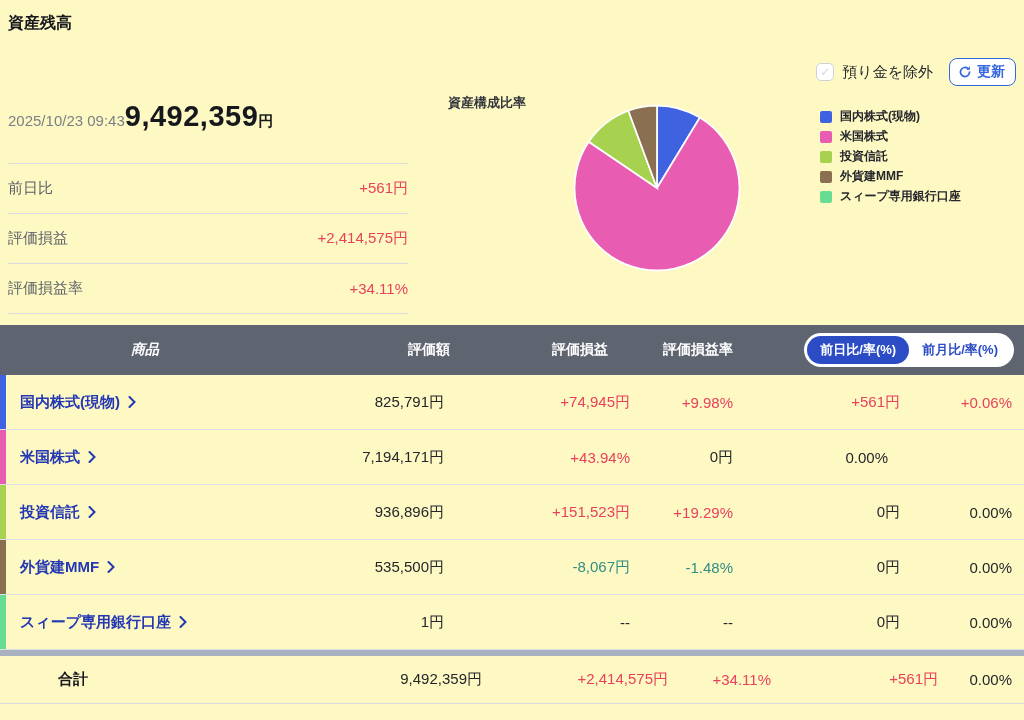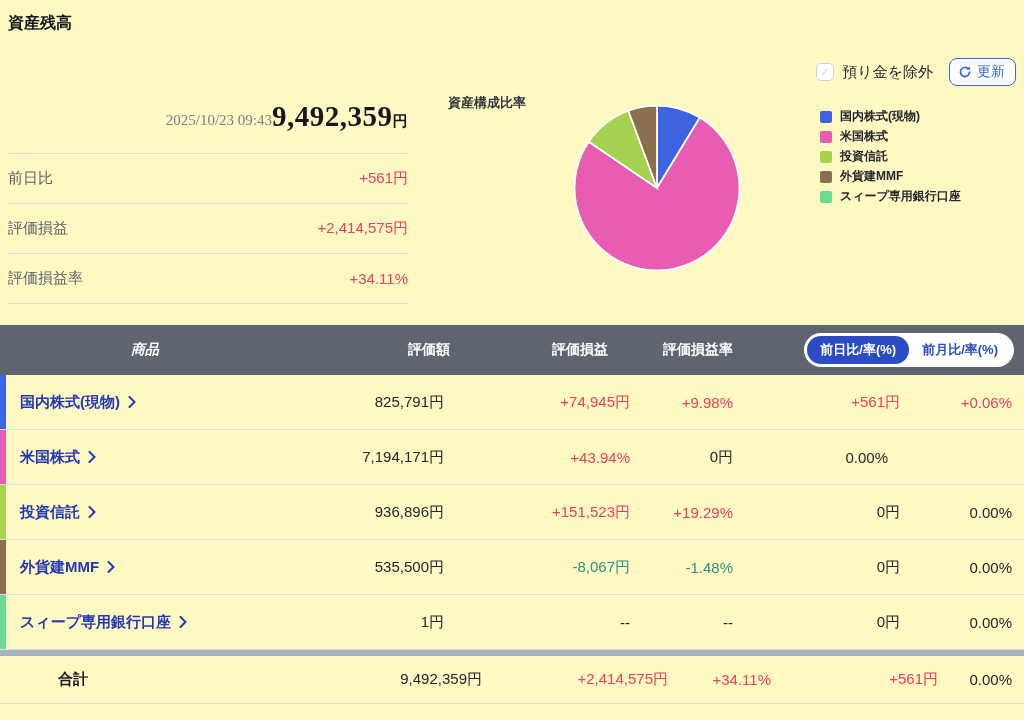--- a/index.html
+++ b/index.html
@@ -10,26 +10,26 @@
   .page-title { position:absolute; left:8px; top:13px; font-size:16px; font-weight:bold; color:#16181d; }
 
   
   .controls { position:absolute; top:58px; right:8px; display:flex; align-items:center; gap:16px; }
   .chk-wrap { display:flex; align-items:center; gap:8px; cursor:pointer; }
   .chk-box { width:18px; height:18px; border:1.5px solid #ced2da; border-radius:5px; background:#fff;
              display:flex; align-items:center; justify-content:center; font-size:12px; color:#d3d7de; }
   .chk-label { font-size:15px; color:#24262c; }
   .refresh-btn { display:flex; align-items:center; gap:5px; background:#fff; border:1.5px solid var(--accent-blue);
                  color:var(--accent-blue); border-radius:8px; padding:4px 10px 4px 8px; font-size:14px;
-                 font-weight:normal; cursor:pointer; font-family:inherit;justify-content:space-between; }
+                 font-weight:bold; cursor:pointer; font-family:inherit;justify-content:space-between; }
 
   
   .summary { position:absolute; left:8px; top:100px; width:400px; }
-  .sum-top { display:flex; align-items:flex-end; justify-content:flex-end; padding-bottom:20px;
-             border-bottom:1px solid #d8dbe2;font-family:Liberation Serif, serif; }
+  .sum-top { display:flex; align-items:flex-end; justify-content:flex-start; padding-bottom:30px;
+             border-bottom:1px solid #d8dbe2; }
   .sum-date { font-size:15px; color:#7a7f88; padding-bottom:4px; }
   .sum-total { font-size:29px; font-weight:bold; color:#16181d; letter-spacing:0.5px; }
   .sum-total .yen { font-size:15px; font-weight:bold; }
   .sum-row { height:50px; display:flex; align-items:center; justify-content:space-between;
              border-bottom:1px solid #d8dbe2; }
   .sum-label { font-size:15px; color:#5a5f68; }
   .sum-val { font-size:15px; }
 
   .pos { color:var(--positive); }
   .neg { color:var(--negative); }

